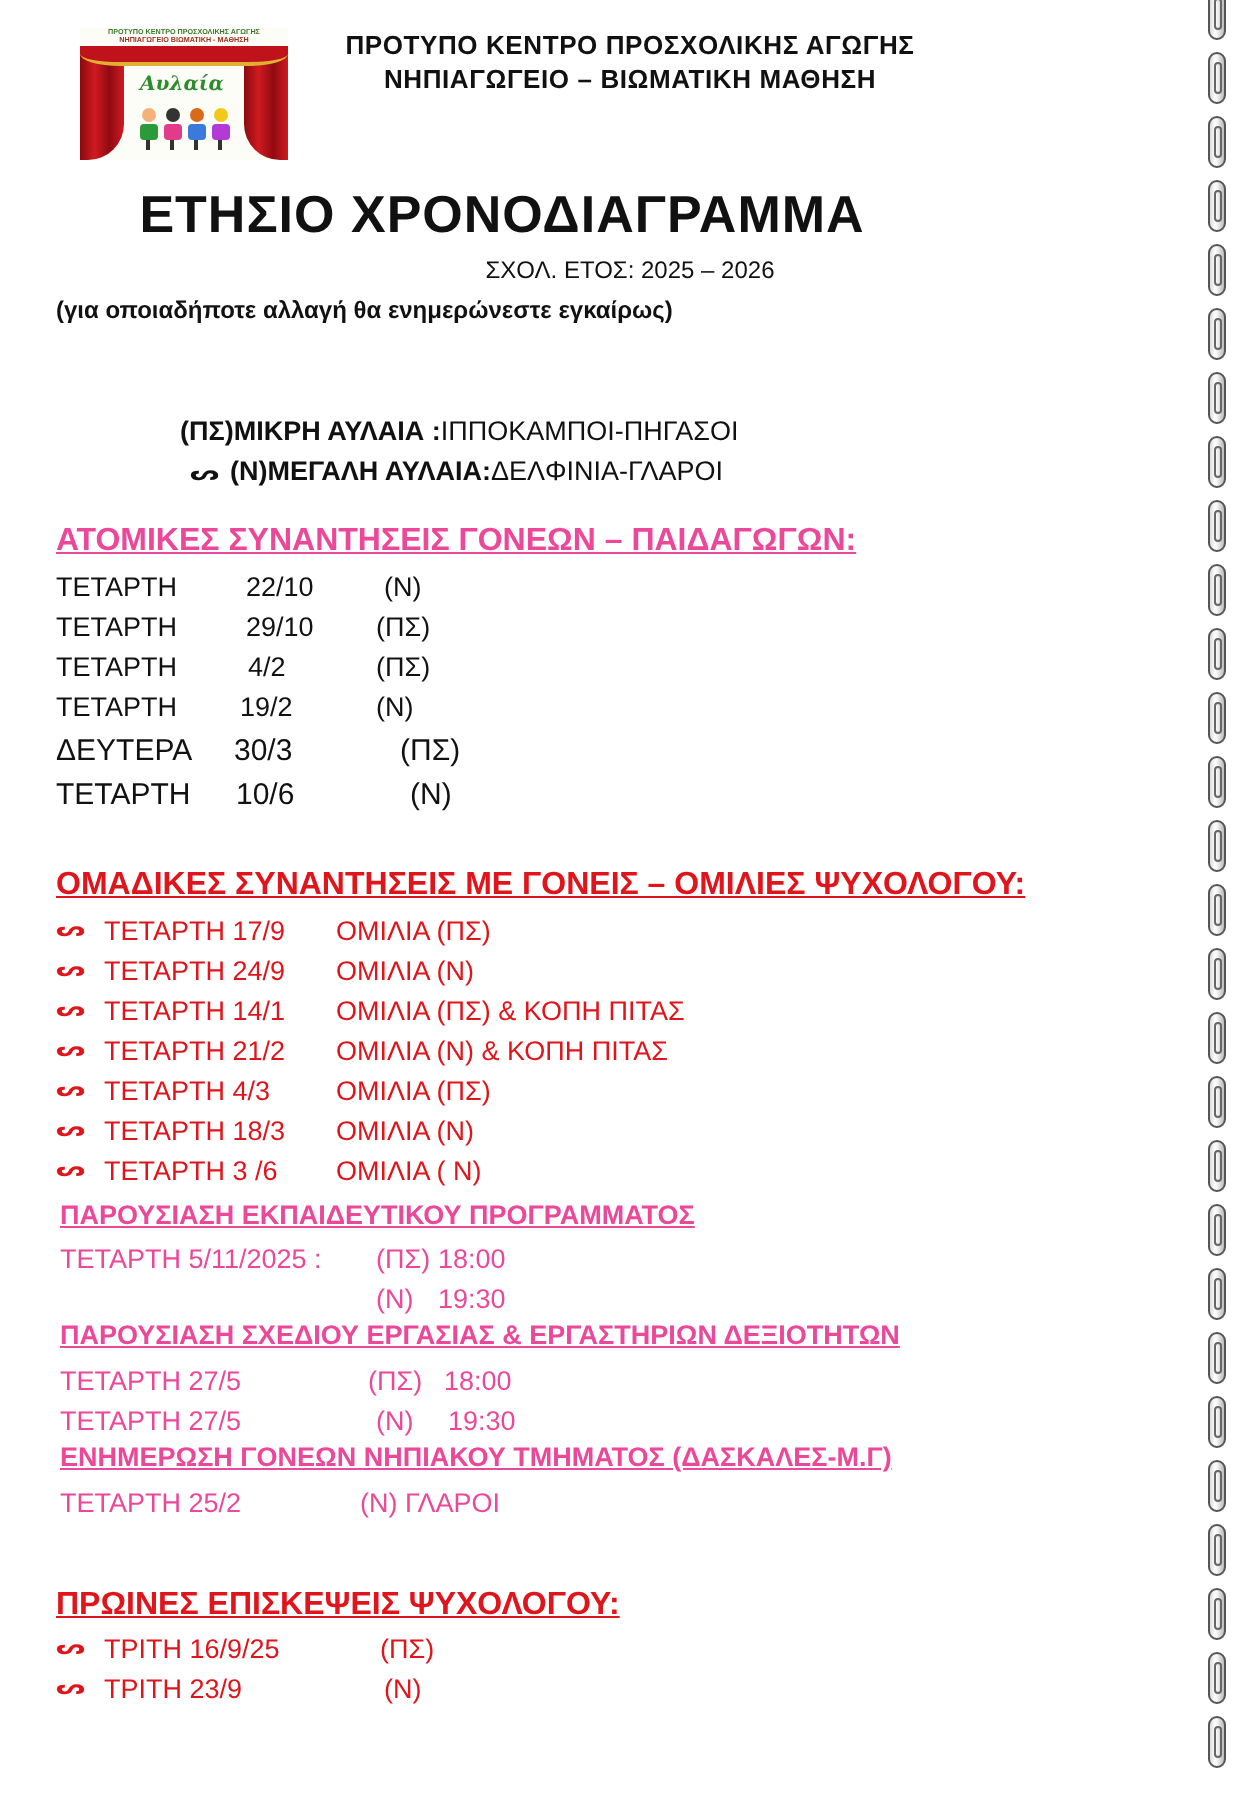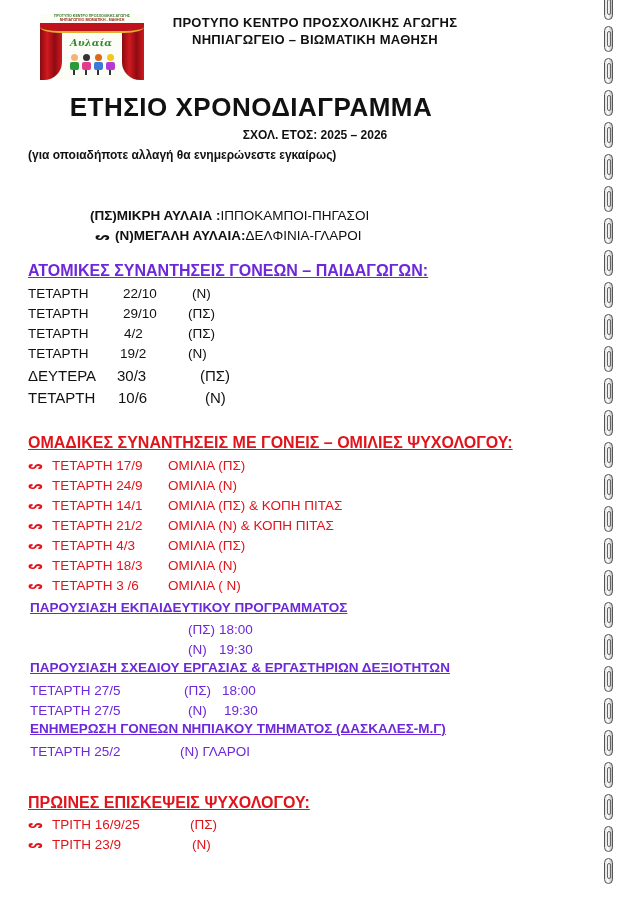--- a/index.html
+++ b/index.html
@@ -20,28 +20,28 @@
   .logo .curtR { right: 0; border-radius: 0 0 0 18px; }
   .logo .brand { position: absolute; left: 30px; top: 23px; font-size: 10px; font-weight: bold; color: #2e8b2e; font-family: "DejaVu Serif", serif; font-style: italic; }
   .logo .kids { position: absolute; left: 30px; top: 40px; width: 46px; height: 24px; }
   .kid { position: absolute; top: 0; width: 9px; height: 22px; }
   .kid .hd { width: 7px; height: 7px; border-radius: 50%; margin-left: 1px; }
   .kid .bd { width: 9px; height: 8px; border-radius: 2px; margin-top: 1px; }
   .kid .lg { width: 2px; height: 5px; background: #333; margin-left: 3px; }
 
   .hdr { font-weight: bold; font-size: 13px; text-align: center; line-height: 17px; letter-spacing: 0.3px; }
   .title { font-weight: bold; font-size: 26px; text-align: center; letter-spacing: 0.5px; }
-  .sub { font-weight: bold; font-size: 12px; text-align: center; }
+  .sub { font-weight: normal; font-size: 12px; text-align: center; }
   .note { font-weight: bold; font-size: 12px; }
   .group { font-size: 13.5px; line-height: 20px; }
   .group b { font-weight: bold; }
   .swirl { display: inline-block; width: 14px; margin-right: 4px; font-weight: bold; font-size: 10px; transform: scaleX(1.3); }
 
   .sec-head { font-weight: bold; text-decoration: underline; font-size: 16px; white-space: nowrap; }
-  .black { color: #6d28d9; text-align: center; }
+  .black { color: #ec4899; text-align: center; }
   .red { color: #e0141b; }
   .row { font-size: 13.5px; white-space: nowrap; height: 20px; line-height: 20px; }
   .row .c { position: absolute; top: 0; }
   .sub-head { font-weight: bold; text-decoration: underline; font-size: 13.5px; white-space: nowrap; }
   .rlist .row { padding-left: 24px; position: absolute; }
   .rlist .swirl { position: absolute; left: 2px; top: 0; color: #e0141b; }
 
   
   .clips { right: 12px; top: -6px; width: 11px; height: 910px; }
   .clip { width: 9px; height: 26px; margin-bottom: 6px; border: 1.5px solid #555; border-radius: 5px;
@@ -138,20 +138,21 @@
   <div class="row" style="top:20px"><span class="swirl">ᔕ</span><span>ΤΕΤΑΡΤΗ 24/9</span><span class="c" style="left:140px">ΟΜΙΛΙΑ  (Ν)</span></div>
   <div class="row" style="top:40px"><span class="swirl">ᔕ</span><span>ΤΕΤΑΡΤΗ 14/1</span><span class="c" style="left:140px">ΟΜΙΛΙΑ (ΠΣ) &amp; ΚΟΠΗ ΠΙΤΑΣ</span></div>
   <div class="row" style="top:60px"><span class="swirl">ᔕ</span><span>ΤΕΤΑΡΤΗ 21/2</span><span class="c" style="left:140px">ΟΜΙΛΙΑ  (Ν)  &amp; ΚΟΠΗ ΠΙΤΑΣ</span></div>
   <div class="row" style="top:80px"><span class="swirl">ᔕ</span><span>ΤΕΤΑΡΤΗ 4/3</span><span class="c" style="left:140px">ΟΜΙΛΙΑ  (ΠΣ)</span></div>
   <div class="row" style="top:100px"><span class="swirl">ᔕ</span><span>ΤΕΤΑΡΤΗ 18/3</span><span class="c" style="left:140px">ΟΜΙΛΙΑ  (Ν)</span></div>
   <div class="row" style="top:120px"><span class="swirl">ᔕ</span><span>ΤΕΤΑΡΤΗ  3 /6</span><span class="c" style="left:140px">ΟΜΙΛΙΑ ( Ν)</span></div>
 </div>
 
 <div class="abs sub-head black" style="left:30px; top:600px;">ΠΑΡΟΥΣΙΑΣΗ ΕΚΠΑΙΔΕΥΤΙΚΟΥ ΠΡΟΓΡΑΜΜΑΤΟΣ</div>
 <div class="abs row black" style="left:30px; top:620px; width:300px;">
+  <span class="c" style="left:0">ΤΕΤΑΡΤΗ 5/11/2025 :</span>
   <span class="c" style="left:158px">(ΠΣ)</span>
   <span class="c" style="left:189px">18:00</span>
 </div>
 <div class="abs row black" style="left:30px; top:640px; width:300px;">
   <span class="c" style="left:158px">(Ν)</span>
   <span class="c" style="left:189px">19:30</span>
 </div>
 
 <div class="abs sub-head black" style="left:30px; top:660px;">ΠΑΡΟΥΣΙΑΣΗ ΣΧΕΔΙΟΥ ΕΡΓΑΣΙΑΣ &amp; ΕΡΓΑΣΤΗΡΙΩΝ ΔΕΞΙΟΤΗΤΩΝ</div>
 <div class="abs row black" style="left:30px; top:681px; width:300px;">

